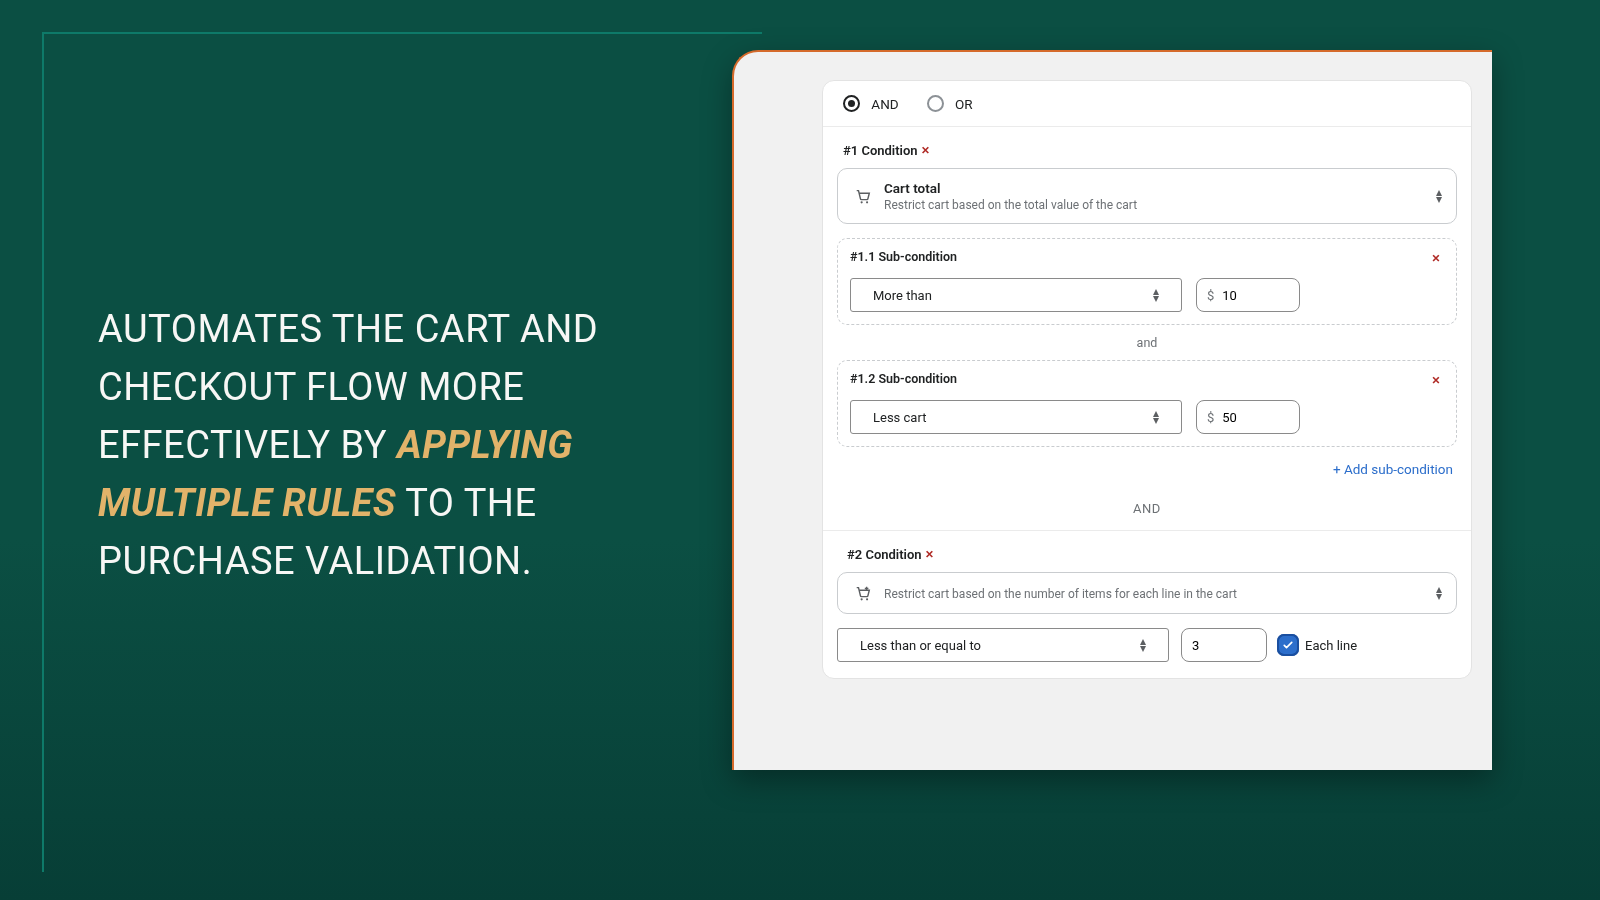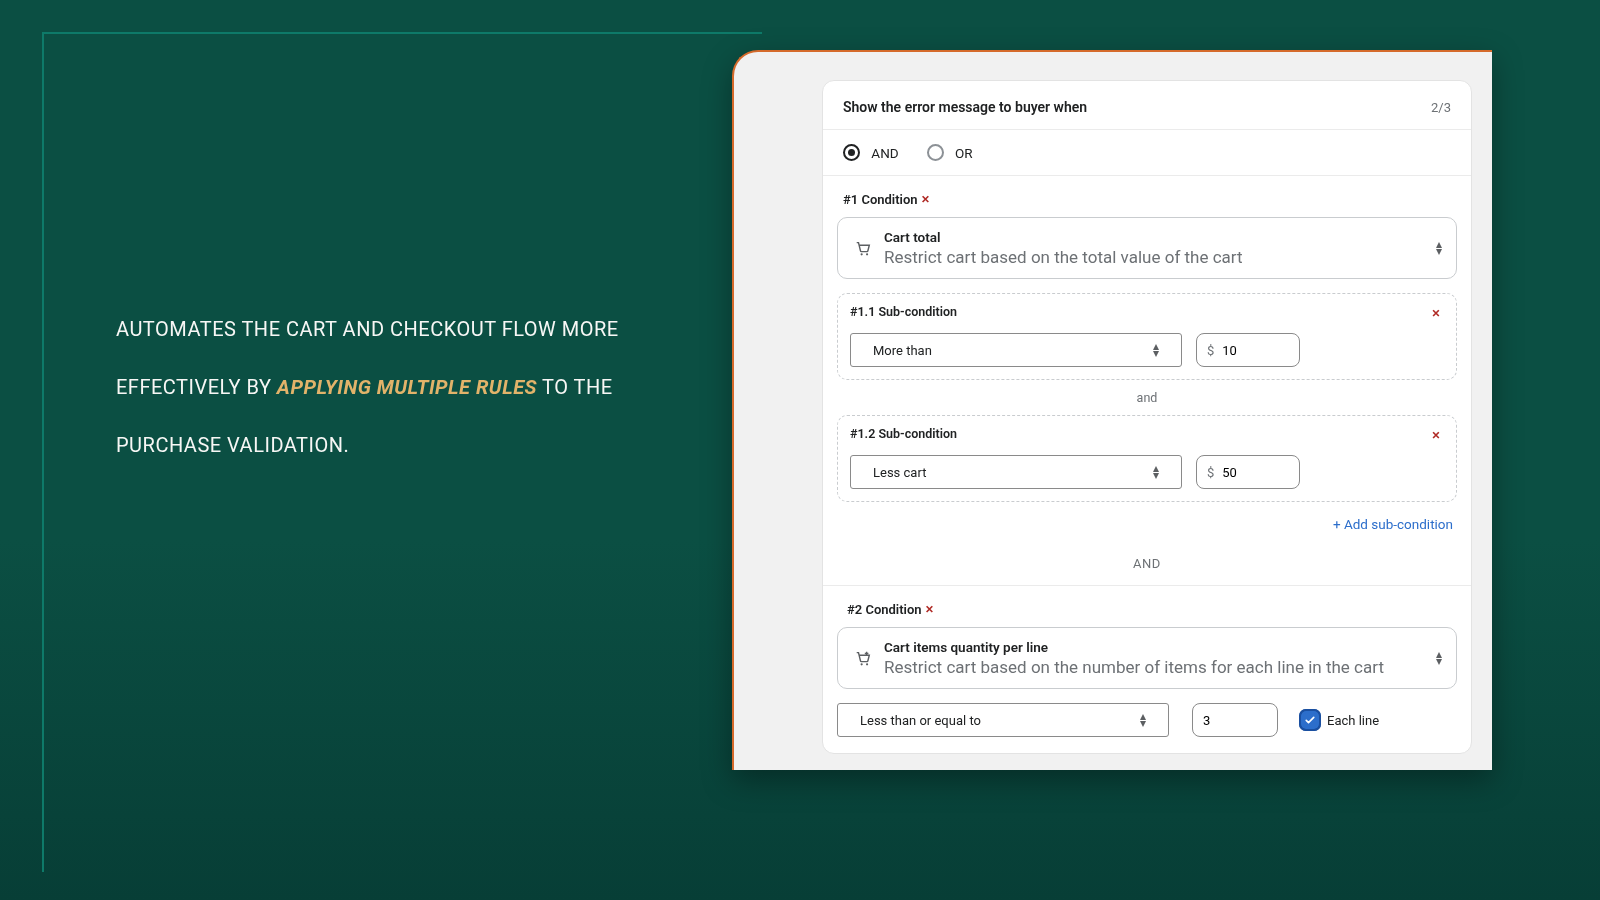--- a/index.html
+++ b/index.html
@@ -12,24 +12,24 @@
   .corner-frame {
     position: absolute;
     left: 42px; top: 32px;
     width: 720px; height: 840px;
     border-left: 2px solid #0e7a69;
     border-top: 2px solid #0e7a69;
     pointer-events: none;
   }
   .hero-text {
     position: absolute;
-    left: 116px; top: 300px;
+    left: 98px; top: 300px;
     width: 590px;
     color: #F7F7F5;
-    font-size: 20px;
+    font-size: 38px;
     line-height: 58px;
     letter-spacing: 0.5px;
     font-weight: 400;
   }
   .hero-text .em {
     color: #E2B36A;
     font-weight: 700;
     font-style: italic;
   }
 
@@ -78,21 +78,21 @@
   .chooser {
     margin: 0 14px 14px;
     border: 1px solid #C9CCCF; border-radius: 10px;
     display:flex; align-items:center; gap: 10px;
     padding: 11px 14px;
     background:#fff;
   }
   .chooser .ico { width:22px; color:#5C5F62; display:flex; align-items:center; justify-content:center; }
   .chooser .texts { flex:1; }
   .chooser .t1 { font-size:13.5px; font-weight:600; color:#202223; }
-  .chooser .t2 { font-size:17px; color:#6D7175; margin-top:2px; }
+  .chooser .t2 { font-size:12px; color:#6D7175; margin-top:2px; }
   .stepper-ico { color:#5C5F62; font-size:12px; display:flex; flex-direction:column; line-height:7px; }
 
   .dashed-box {
     margin: 0 14px 0 14px;
     border: 1px dashed #C9CCCF;
     border-radius: 10px;
     text-align: right;
   }
   .dashed-label { padding: 10px 12px 6px; font-size: 12.5px; font-weight:600; color:#202223; display:flex; justify-content:space-between; }
   .dashed-body { padding: 4px 12px 12px; display:flex; gap:14px; align-items:center; }
@@ -115,21 +115,21 @@
     border: 1px solid #8A8A8A; border-radius: 8px; height: 34px;
     display:flex; align-items:center; padding: 0 10px; font-size:13px; background:#fff;
   }
 
   .center-word { text-align:center; font-size:12.5px; color:#6D7175; padding: 10px 0; }
   .add-link { text-align:right; padding: 14px 18px 4px; font-size:13.5px; color:#2C6ECB; cursor:pointer; }
   .big-and  { text-align:center; font-size:13px; color:#6D7175; padding: 20px 0 14px; letter-spacing:.5px; }
 
   .row-inline {
     margin: 4px 14px 0 14px;
-    display:flex; gap: 23px; align-items:center;
+    display:flex; gap: 12px; align-items:center;
   }
   .checkbox {
     width:18px; height:18px; border-radius:5px; background:#2C6ECB;
     display:inline-flex; align-items:center; justify-content:center;
     box-shadow: 0 0 0 2px #2C6ECB inset, 0 0 0 2px #1a4fa0;
     outline: 2px solid #1a4fa0;
   }
   .checkbox svg { width:12px; height:12px; }
   .each-line { display:flex; align-items:center; gap:8px; font-size:13px; color:#202223; }
 
@@ -145,24 +145,20 @@
   <div class="hero-text">
     <span>AUTOMATES THE CART AND CHECKOUT FLOW MORE EFFECTIVELY BY </span>
     <span class="em">APPLYING MULTIPLE RULES</span>
     <span> TO THE PURCHASE VALIDATION.</span>
   </div>
 
   <div class="panel-shell">
     <div class="panel-inner">
       <div class="card">
 
-        <div class="card-header">
-          <span class="title">Show the error message to buyer when</span>
-          <span class="step">2/3</span>
-        </div>
 
         <div class="logic-row">
           <label>
             <span class="radio checked"></span>
             <span>AND</span>
           </label>
           <label>
             <span class="radio"></span>
             <span>OR</span>
           </label>
@@ -247,21 +243,20 @@
         <div class="chooser">
           <span class="ico">
             <svg viewBox="0 0 20 20" width="18" height="18" fill="none" stroke="currentColor" stroke-width="1.6">
               <path d="M3 4h2l2.2 9.2a1 1 0 0 0 1 .8h6.2a1 1 0 0 0 1-.8L17 7H6"></path>
               <circle cx="8.5" cy="17" r="1.2" fill="currentColor" stroke="none"></circle>
               <circle cx="14.5" cy="17" r="1.2" fill="currentColor" stroke="none"></circle>
               <path d="M14 3v4M12 5h4"></path>
             </svg>
           </span>
           <span class="texts">
-            <div class="t1">Cart items quantity per line</div>
             <div class="t2">Restrict cart based on the number of items for each line in the cart</div>
           </span>
           <span class="stepper-ico">
               <span>▴</span>
               <span>▾</span>
             </span>
         </div>
 
         <div class="row-inline" style="padding-bottom:16px;">
           <div class="select-like">

